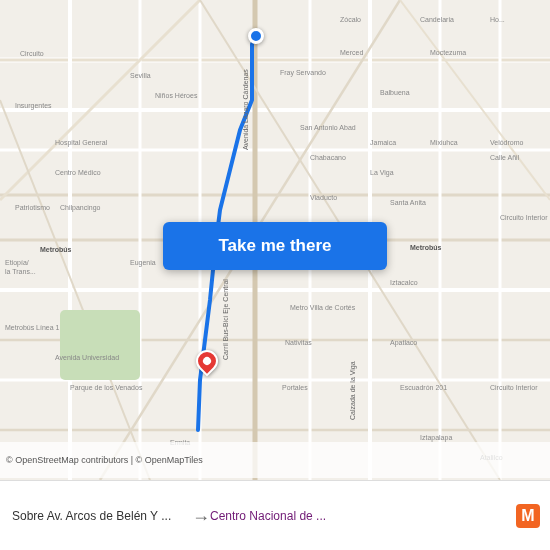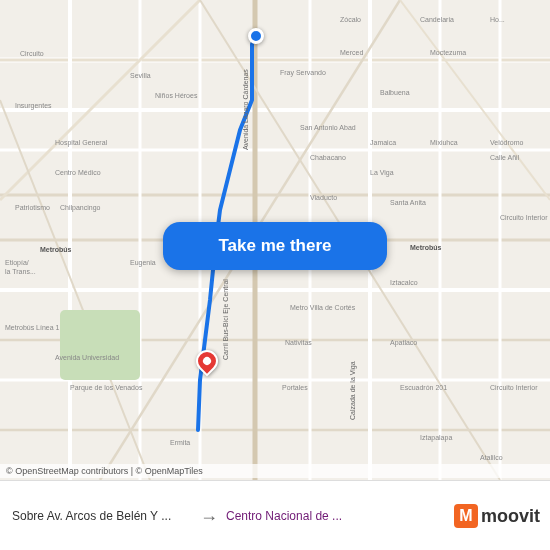--- a/index.html
+++ b/index.html
@@ -29,21 +29,21 @@
     
     #take-me-there-btn {
       position: absolute;
       top: 222px;
       left: 163px;
       width: 224px;
       height: 48px;
       background: #1a73e8;
       color: white;
       border: none;
-      border-radius: 17px;
+      border-radius: 6px;
       font-size: 17px;
       font-weight: bold;
       cursor: pointer;
       display: flex;
       align-items: center;
       justify-content: center;
       box-shadow: 0 2px 8px rgba(0,0,0,0.3);
       z-index: 10;
     }
 
@@ -87,21 +87,20 @@
     #moovit-logo .logo-text {
       font-size: 18px;
       font-weight: bold;
       color: #333;
     }
 
     .route-info {
       display: flex;
       align-items: center;
       flex: 1;
-      gap: 8px;
       overflow: hidden;
     }
 
     .route-origin {
       font-size: 12px;
       color: #333;
       flex: 1;
       overflow: hidden;
       text-overflow: ellipsis;
       white-space: nowrap;
@@ -126,21 +125,21 @@
 
     
     #attribution {
       position: absolute;
       bottom: 72px;
       left: 0;
       width: 100%;
       background: rgba(255,255,255,0.75);
       font-size: 9px;
       color: #555;
-      padding: 2px 6px;
+      padding: 13px 6px;
       z-index: 15;
       white-space: nowrap;
     }
 
     
     .pin-origin {
       position: absolute;
       top: 28px;
       left: 248px;
       width: 16px;
@@ -288,15 +287,14 @@
 </div>
 
 <div id="bottom-bar">
   <div class="route-info">
     <span class="route-origin">Sobre Av. Arcos de Belén Y ...</span>
     <span class="route-arrow">→</span>
     <span class="route-dest">Centro Nacional de ...</span>
   </div>
   <div id="moovit-logo">
     <div class="logo-m">M</div>
-    <span class="logo-text">moovit</span>
   </div>
 </div>
 
 </body></html>

